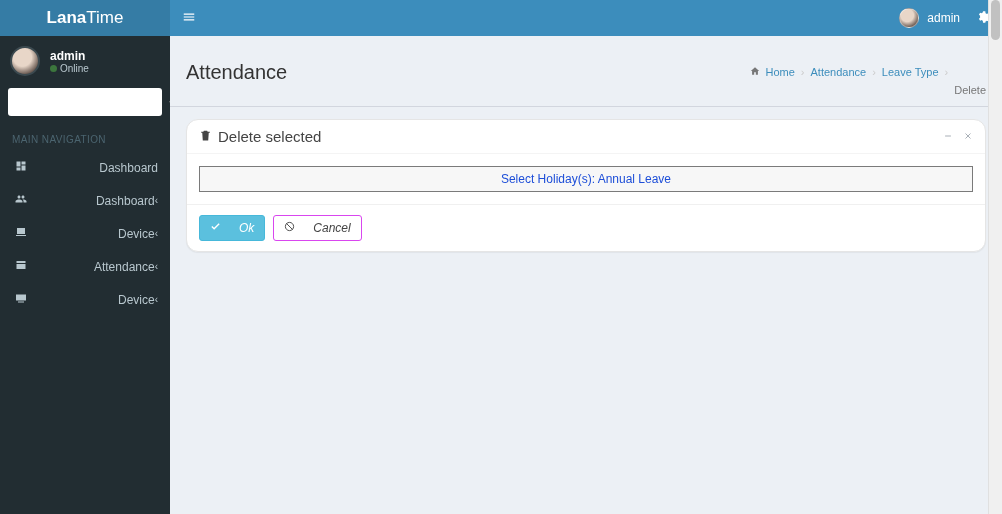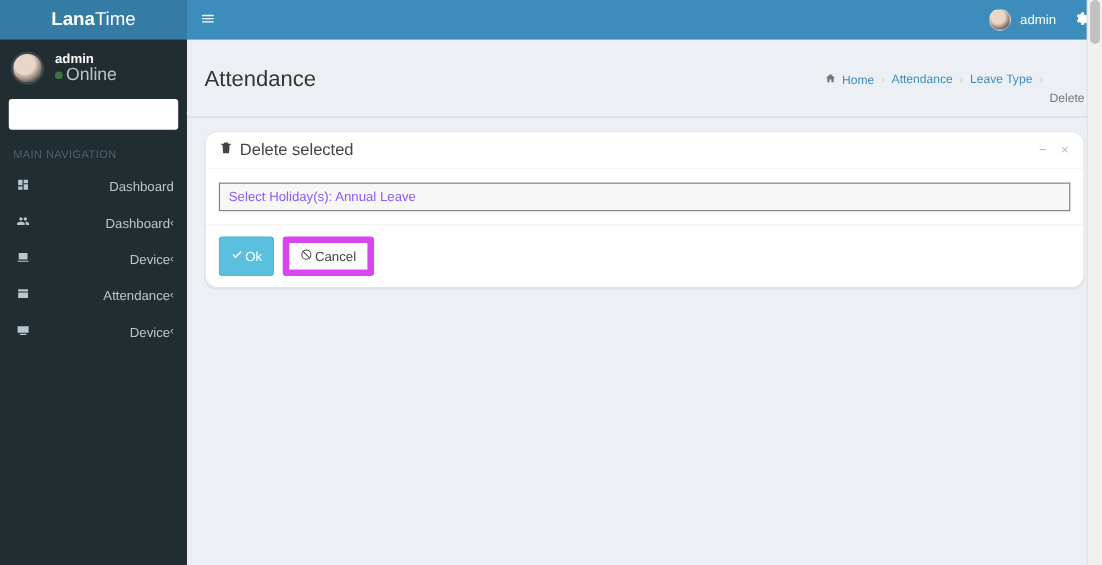--- a/index.html
+++ b/index.html
@@ -6,21 +6,21 @@
 body { font-family: "Helvetica Neue", Arial, sans-serif; font-size: 13px; color: #333; background: #ecf0f5; }
 .wrapper { display: flex; min-height: 514px; width: 1002px; position: relative; }
 
 
 .sidebar { width: 170px; background: #222d32; color: #b8c7ce; display: flex; flex-direction: column; }
 .logo { background: #357ca5; color: #fff; height: 36px; display: flex; align-items: center; justify-content: center; font-size: 17px; font-weight: 300; }
 .logo b { font-weight: 700; }
 .user-panel { padding: 10px 10px 12px 10px; display: flex; align-items: center; gap: 10px; }
 .user-panel .avatar { width: 30px; height: 30px; border-radius: 50%; background: radial-gradient(circle at 40% 35%, #e8d6c8 0 40%, #6b5b53 75%); border: 2px solid #3c4a50; }
 .user-panel .info .name { color: #fff; font-size: 12px; font-weight: 600; }
-.user-panel .info .status { font-size: 16px; color: #b8c7ce; }
+.user-panel .info .status { font-size: 10px; color: #b8c7ce; }
 .status-dot { display: inline-block; width: 7px; height: 7px; border-radius: 50%; background: #3c763d; margin-right: 3px; vertical-align: middle; }
 
 .sidebar-search { padding: 0 8px 8px 8px; }
 .sidebar-search .search-box { background: #fff; border-radius: 3px; height: 28px; display: flex; align-items: center; padding: 0 6px; }
 .sidebar-search input { border: none; outline: none; flex: 1; font-size: 12px; background: transparent; }
 .sidebar-search .caret { color: #777; font-size: 10px; }
 
 .sidebar-header { color: #4b646f; font-size: 10px; padding: 10px 12px 6px 12px; letter-spacing: 0.4px; }
 
 .nav { list-style: none; text-align: right; }
@@ -47,26 +47,26 @@
 .breadcrumb .active { color: #777; margin-top: 36px; }
 
 .content { padding: 12px 16px; }
 .box { background: #fff; border: 1px solid #e5e5e5; border-radius: 12px; box-shadow: 0 1px 1px rgba(0,0,0,0.05); }
 .box-header { padding: 8px 12px; display: flex; align-items: center; border-bottom: 1px solid #f4f4f4; }
 .box-title { font-size: 15px; font-weight: 400; color: #444; display: flex; align-items: center; gap: 6px; }
 .box-tools { margin-left: auto; display: flex; gap: 10px; color: #97a0a8; }
 .box-tool-btn { cursor: pointer; font-size: 12px; }
 
 .box-body { padding: 12px; }
-.field-well { border: 1px solid #7a7a7a; background: #f7f7f7; padding: 5px 8px; font-size: 12px; color: #8b5cf6; }
+.field-well { border: 1px solid #7a7a7a; background: #f7f7f7; padding: 5px 8px; font-size: 12px; color: #1d4ed8; text-align: center; }
 
 .box-footer { border-top: 1px solid #f0f0f0; padding: 10px 12px; display: flex; gap: 8px; }
-.btn { display: inline-flex; align-items: center; gap: 2px; border-radius: 3px; font-size: 12px; padding: 5px 10px; cursor: pointer; border: 1px solid transparent; }
+.btn { display: inline-flex; align-items: center; gap: 18px; border-radius: 3px; font-size: 12px; padding: 5px 10px; cursor: pointer; border: 1px solid transparent; font-style: italic; }
 .btn-info { background: #5bc0de; color: #fff; border-color: #46b8da; }
-.btn-default { background: #fff; color: #444; border: 6px solid #d946ef; }
+.btn-default { background: #fff; color: #444; border: 1px solid #d946ef; }
 
 
 .page-right-edge { position: absolute; right: 0; top: 0; bottom: 0; width: 14px; background: #f0f0f0; border-left: 1px solid #e0e0e0; }
 .page-right-edge .thumb { position: absolute; left: 2px; right: 2px; top: 0; height: 40px; background: #c1c1c1; border-radius: 5px; }
 
 svg.icon-svg { width: 12px; height: 12px; fill: currentColor; }
 </style>
 </head>
 <body>
 

